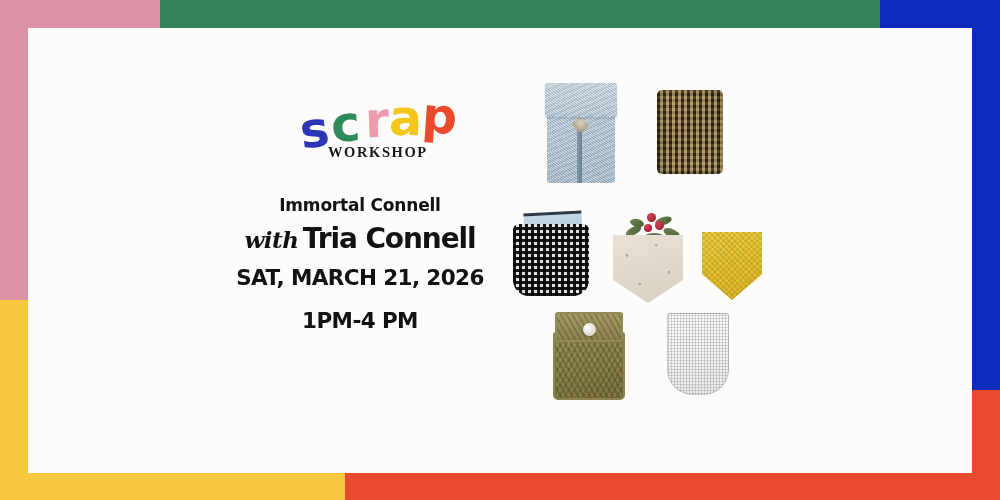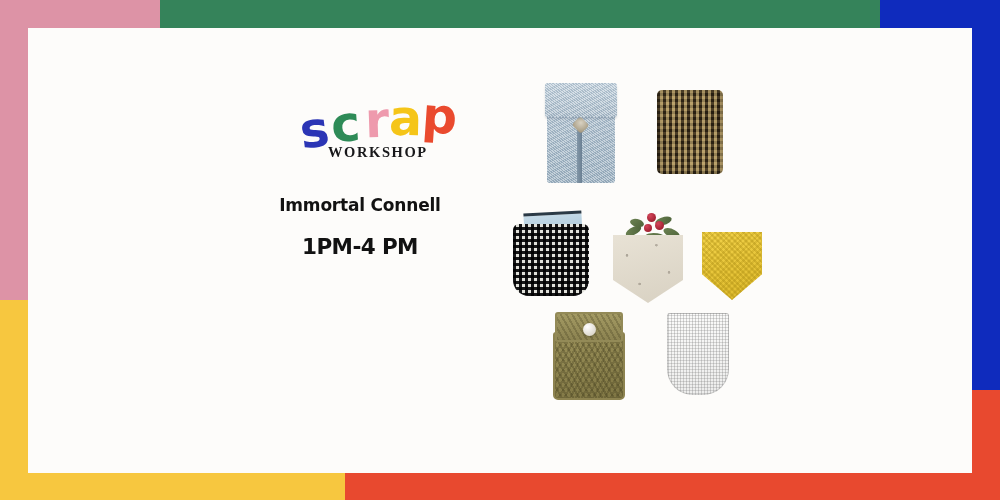--- a/index.html
+++ b/index.html
@@ -280,20 +280,25 @@
     <span class="logo-letter" id="lg-s">s</span>
     <span class="logo-letter" id="lg-c">c</span>
     <span class="logo-letter" id="lg-r">r</span>
     <span class="logo-letter" id="lg-a">a</span>
     <span class="logo-letter" id="lg-p">p</span>
     <span id="logo-workshop">WORKSHOP</span>
   </div>
 
   <div id="text-block">
     <div id="eyebrow">Immortal Connell</div>
+    <div id="presenter-line">
+      <span id="with-word">with</span>
+      <span id="presenter-name">Tria Connell</span>
+    </div>
+    <div id="date-line">SAT, MARCH 21, 2026</div>
     <div id="time-line">1PM-4 PM</div>
   </div>
 
   <div id="pockets">
 
     <div class="pocket" id="pk-denim">
       <div class="body"></div>
       <div class="placket"></div>
       <div class="button"></div>
       <div class="flap"></div>

